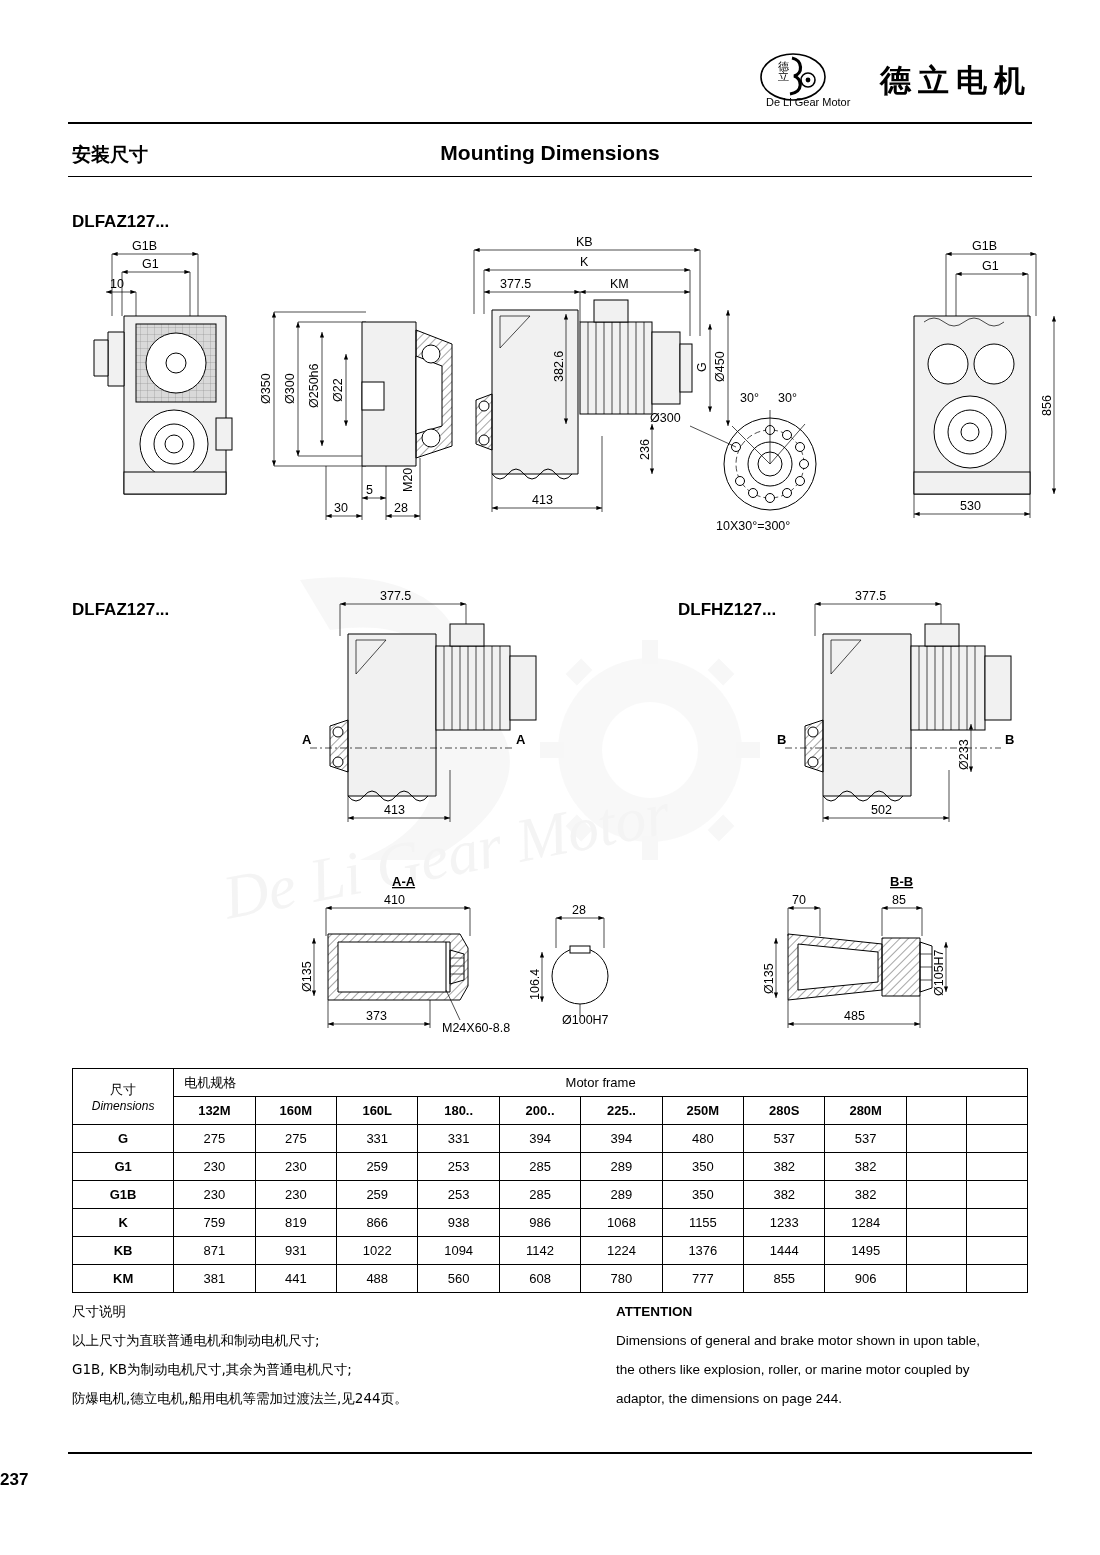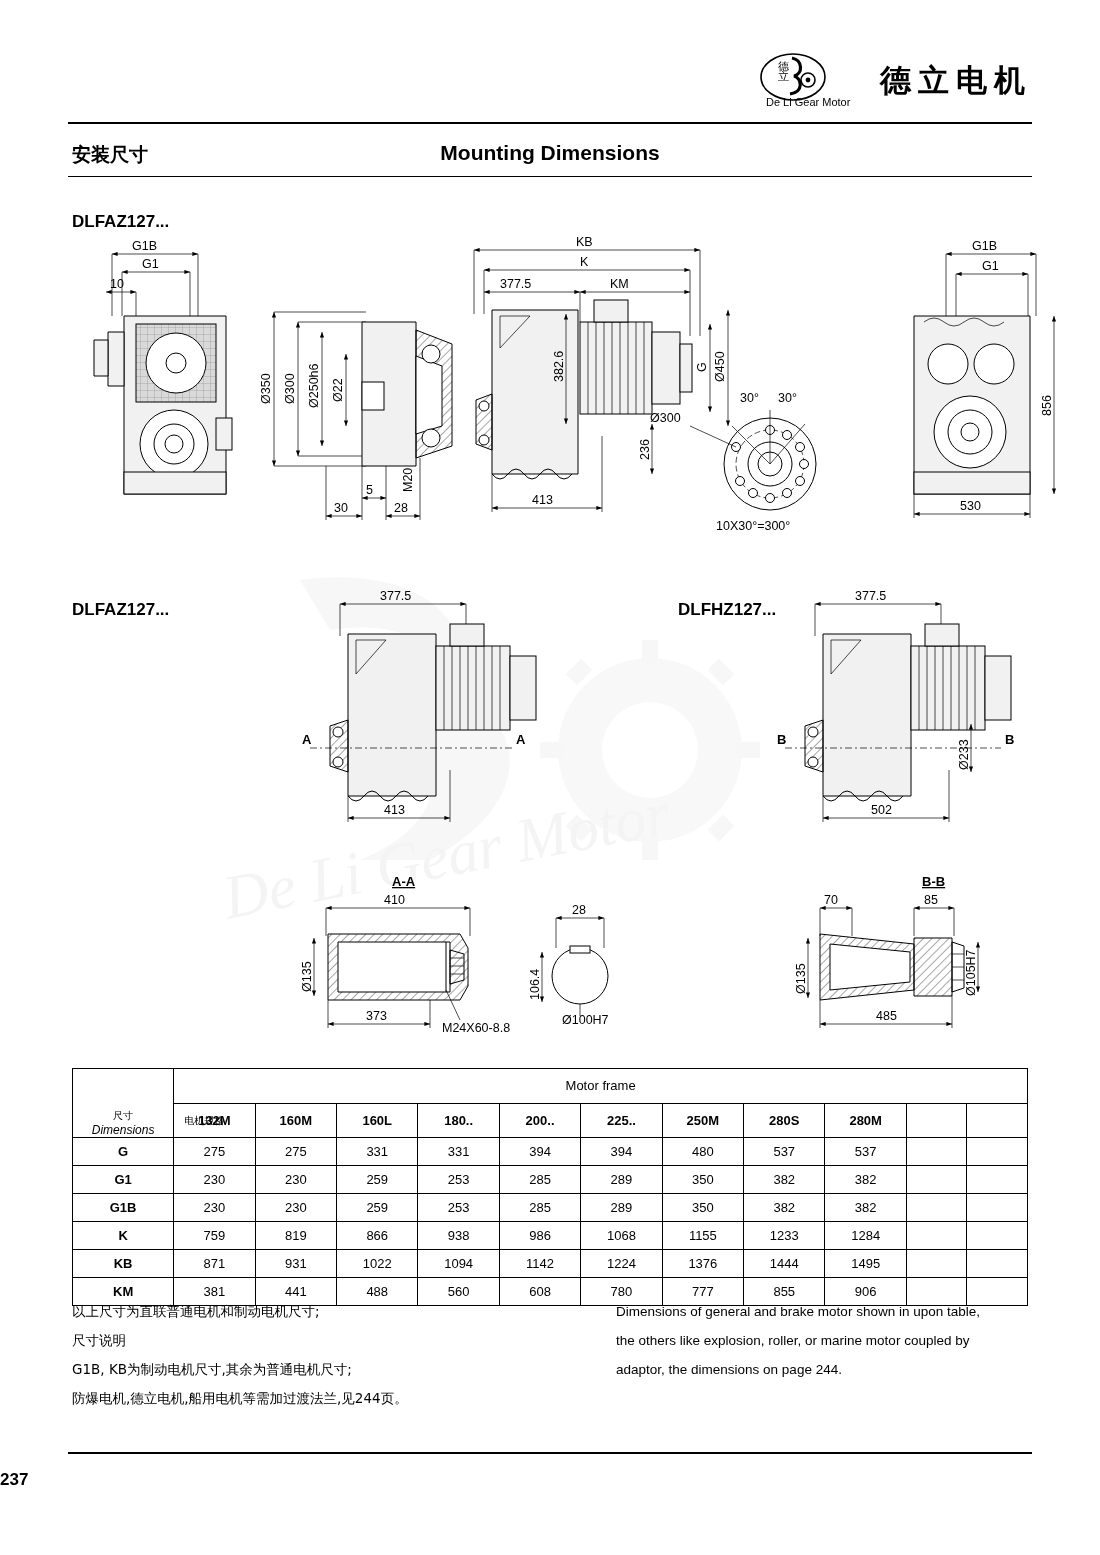--- a/index.html
+++ b/index.html
@@ -75,21 +75,21 @@
   .tbl{
     position:absolute;left:72px;top:1068px;width:956px;
     border-collapse:collapse;font-size:13px;
   }
   .tbl td,.tbl th{border:1px solid #000;text-align:center;height:27px;padding:0;font-weight:normal;}
   .tbl .hcell{font-size:12px;font-style:italic;}
   .tbl .rowhdr{font-weight:bold;}
   .col-dim{width:92px;}
   .col-v{width:74px;}
   .col-e{width:55px;}
-  .cn-small{font-family:"DejaVu Sans",sans-serif;font-size:10px;margin-top:40px;}
+  .cn-small{font-family:"DejaVu Sans",sans-serif;font-size:13px;}
 
   
   .notes-cn{position:absolute;left:72px;top:1297px;width:470px;font-family:"DejaVu Sans",sans-serif;font-size:13.5px;line-height:29px;}
   .notes-en{position:absolute;left:616px;top:1297px;width:430px;font-size:13.5px;line-height:29px;}
   .notes-en .att{font-weight:bold;}
   .pageno{position:absolute;left:0;right:0;top:1470px;font-size:17px;font-weight:bold;}
 </style>
 </head>
 <body>
 
@@ -449,21 +449,21 @@
       <circle cx="32" cy="64" r="28" class="fillw"></circle>
       <rect x="22" y="34" width="20" height="7" class="fillw"></rect>
       <line class="dim" x1="-6" y1="40" x2="-6" y2="90" marker-start="url(#arr)" marker-end="url(#ar)"></line>
       <text class="d" x="-9" y="88" transform="rotate(-90 -9,88)">106.4</text>
       <text class="d" x="14" y="112">Ø100H7</text>
       <line class="thin" x1="32" y1="92" x2="32" y2="104"></line>
     </g>
   </svg>
   </div>
 
-  <div class="dw" style="left:794px;top:872px;">
+  <div class="dw" style="left:762px;top:872px;">
   <svg width="260" height="180" viewBox="0 0 260 180">
     <text class="db" x="128" y="14" text-decoration="underline">B-B</text>
     <line class="dim" x1="26" y1="36" x2="58" y2="36" marker-start="url(#arr)" marker-end="url(#ar)"></line>
     <text class="d" x="30" y="32">70</text>
     <line class="dim" x1="120" y1="36" x2="160" y2="36" marker-start="url(#arr)" marker-end="url(#ar)"></line>
     <text class="d" x="130" y="32">85</text>
     <line class="thin" x1="26" y1="36" x2="26" y2="64"></line>
     <line class="thin" x1="58" y1="36" x2="58" y2="64"></line>
     <line class="thin" x1="120" y1="36" x2="120" y2="64"></line>
     <line class="thin" x1="160" y1="36" x2="160" y2="64"></line>
@@ -611,26 +611,27 @@
         <td>777</td>
         <td>855</td>
         <td>906</td>
         <td></td>
         <td></td>
       </tr>
     </tbody>
   </table>
 
   <div class="notes-cn">
+    <div>尺寸说明</div>
     <div>以上尺寸为直联普通电机和制动电机尺寸;</div>
-    <div>尺寸说明</div>
     <div>G1B, KB为制动电机尺寸,其余为普通电机尺寸;</div>
     <div>防爆电机,德立电机,船用电机等需加过渡法兰,见244页。</div>
   </div>
   <div class="notes-en">
+    <div class="att">ATTENTION</div>
     <div>Dimensions of general and brake motor shown in upon table,</div>
     <div>the others like explosion, roller, or marine motor coupled by</div>
     <div>adaptor, the dimensions on page 244.</div>
   </div>
 
   <div class="rule rule-bottom"></div>
   <div class="pageno">237</div>
 
 </div>
 

